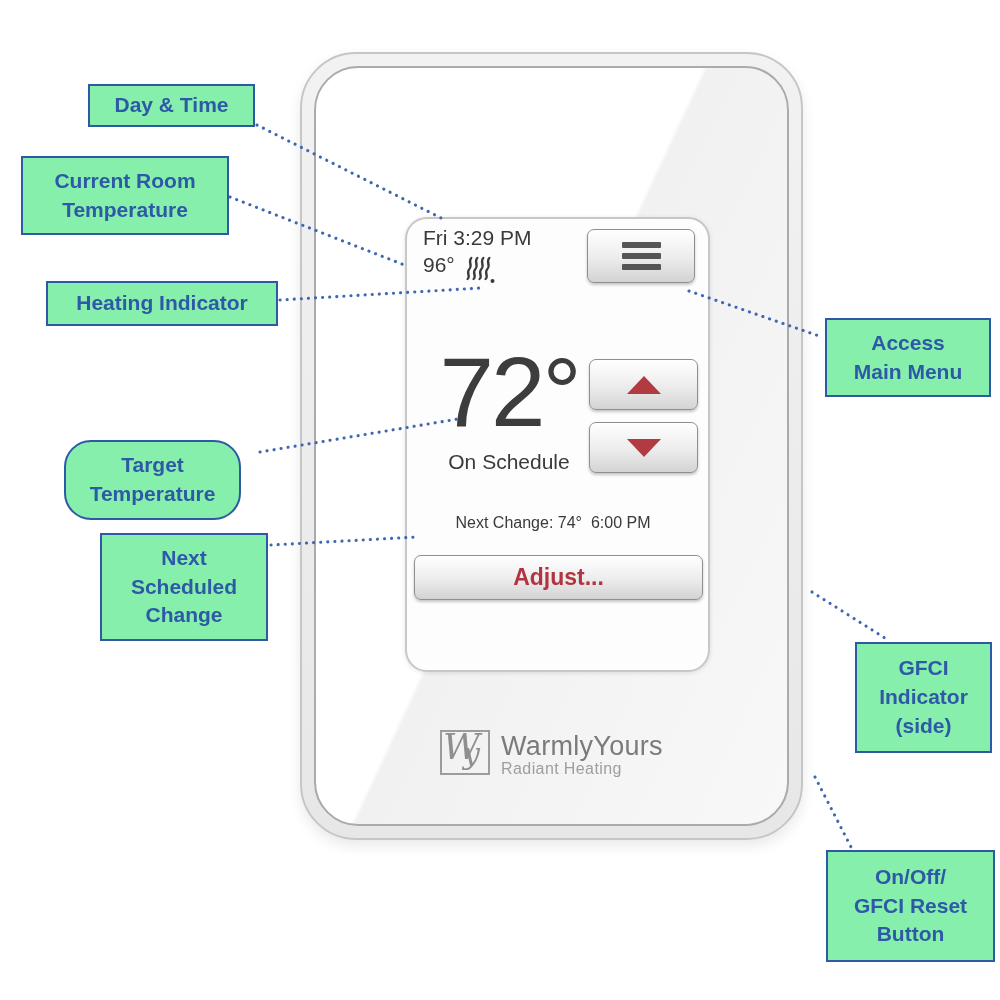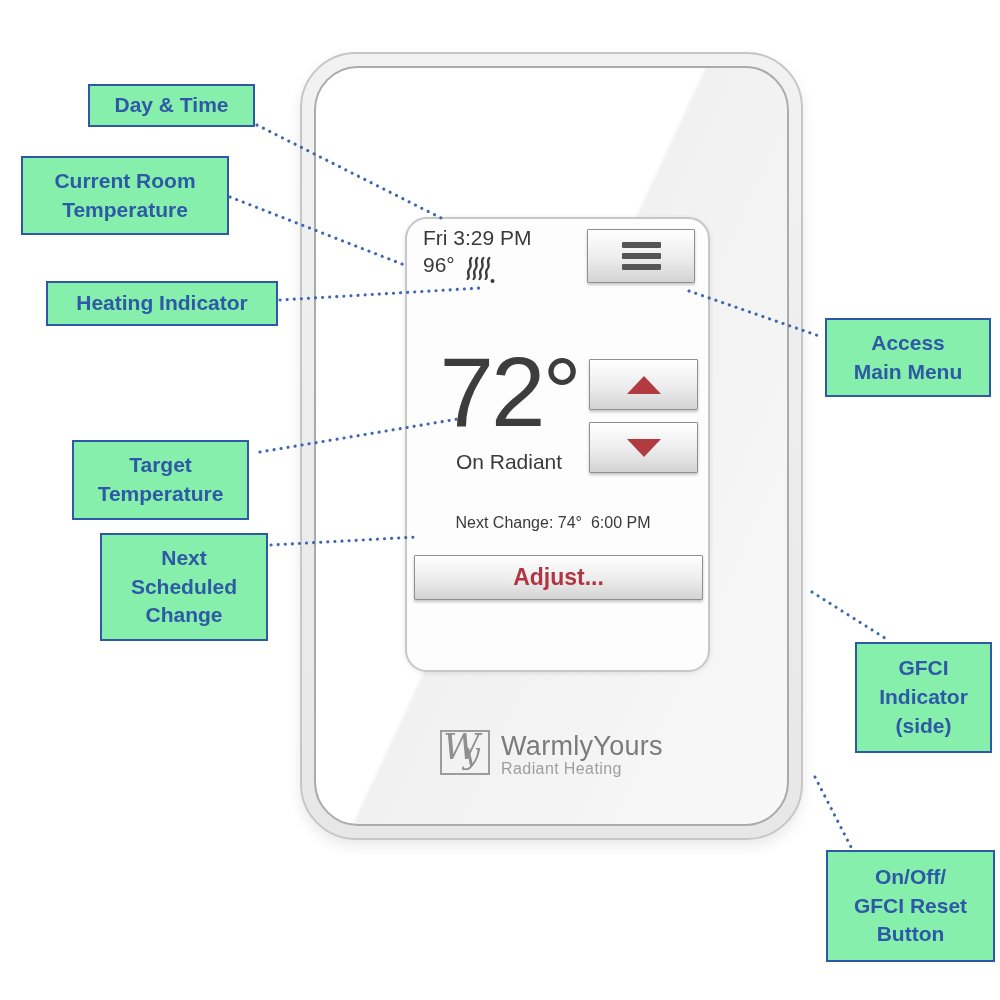--- a/index.html
+++ b/index.html
@@ -22,21 +22,21 @@
     position:absolute; box-sizing:border-box;
     border:2.5px solid #2e59a6; background:#86efac;
     color:#2e59a6; font-size:21px; font-weight:600;
     display:flex; align-items:center; justify-content:center;
     text-align:center; white-space:pre-line; line-height:1.38;
   }
   #co-day    { left:88px;  top:84px;  width:167px; height:43px; }
   #co-room   { left:21px;  top:156px; width:208px; height:79px; }
   #co-heat   { left:46px;  top:281px; width:232px; height:45px; }
   #co-menu   { left:825px; top:318px; width:166px; height:79px; }
-  #co-target { left:72px;  top:440px; width:177px; height:80px; }
+  #co-target { left:64px;  top:440px; width:177px; height:80px;border-radius:27px; }
   #co-next   { left:100px; top:533px; width:168px; height:108px; }
   #co-gfci   { left:855px; top:642px; width:137px; height:111px; }
   #co-onoff  { left:826px; top:850px; width:169px; height:112px; }
 
   
   .device {
     position:absolute; left:300px; top:52px; width:503px; height:788px;
     background:linear-gradient(180deg,#f2f2f2 0%,#e7e7e7 100%);
     border:2px solid #c6c6c6; border-radius:56px; box-sizing:border-box;
     box-shadow:0 6px 14px rgba(0,0,0,0.09);
@@ -52,21 +52,21 @@
     position:absolute; left:103px; top:163px; width:305px; height:455px;
     background:#fdfdfd; border:2px solid #c7c7c7; border-radius:22px;
     box-sizing:border-box; box-shadow:0 1px 5px rgba(0,0,0,0.10);
   }
   .scr-text { color:#3a3a3a; }
   .scr-daytime { position:absolute; left:16px; top:7px;  font-size:21px; }
   .scr-current { position:absolute; left:16px; top:34px; font-size:21px; display:flex; align-items:flex-start; }
   .heat-icon   { margin-left:9px; margin-top:1px; }
 
   .scr-button {
-    position:absolute; box-sizing:border-box; border:1px solid #8f8f8f; border-radius:1px;
+    position:absolute; box-sizing:border-box; border:1px solid #8f8f8f; border-radius:7px;
     background:linear-gradient(180deg,#ffffff 0%,#ececec 55%,#d3d3d3 100%);
     box-shadow:0 2px 3px rgba(0,0,0,0.22), inset 0 1px 0 #ffffff;
     display:flex; align-items:center; justify-content:center; cursor:pointer;
   }
   .menu-btn { left:180px; top:10px; width:108px; height:54px; }
   .hamburger { display:flex; flex-direction:column; gap:5px; }
   .hamburger span { display:block; width:39px; height:6px; background:#555555; border-radius:1px; }
 
   .big-temp {
     position:absolute; left:16px; top:124px; width:172px;
@@ -121,21 +121,21 @@
 
       <div class="scr-button menu-btn">
         <div class="hamburger">
           <span></span>
             <span></span>
             <span></span>
         </div>
       </div>
 
       <div class="big-temp">72°</div>
-      <div class="mode-label scr-text">On Radiant</div>
+      <div class="mode-label scr-text">On Schedule</div>
 
       <div class="scr-button up-btn">
         <div class="tri-up"></div>
       </div>
       <div class="scr-button down-btn">
         <div class="tri-down"></div>
       </div>
 
       <div class="next-change scr-text">Next Change: 74°  6:00 PM</div>
 

